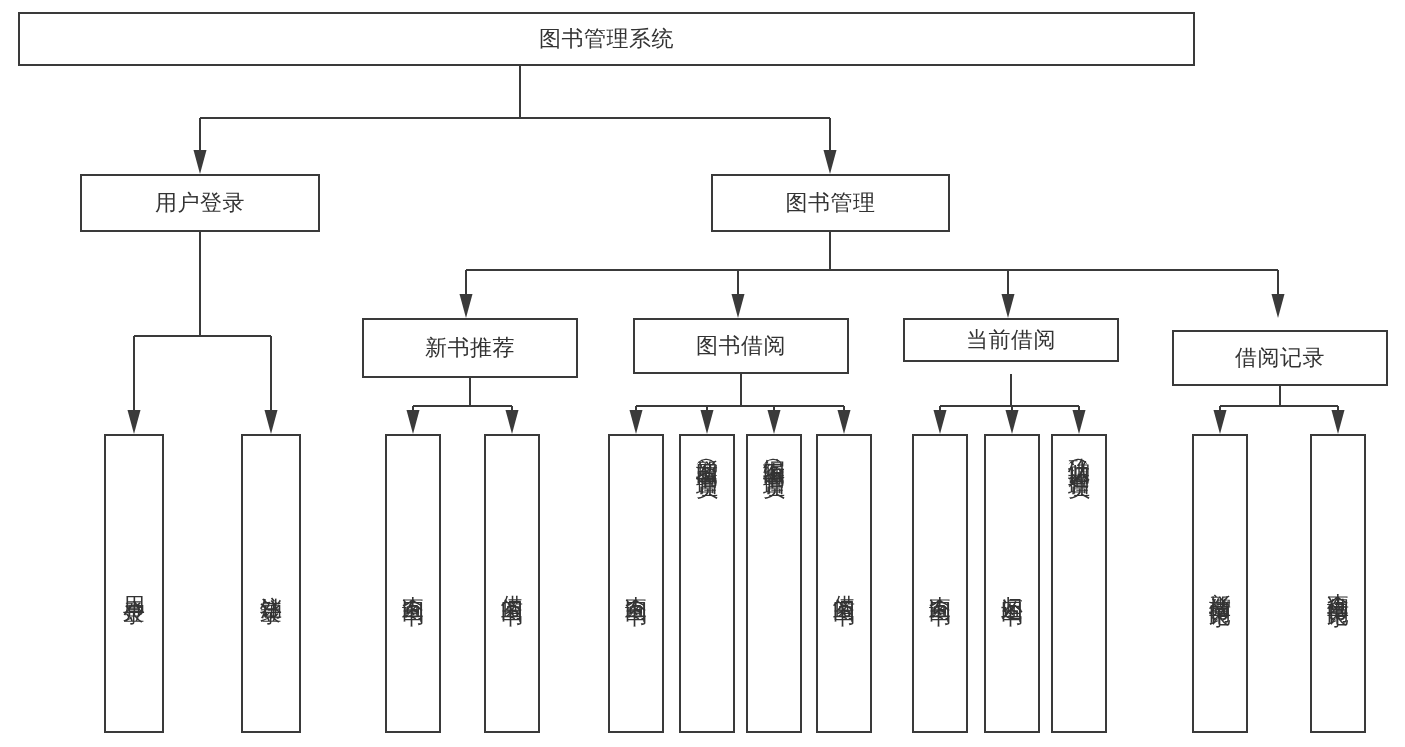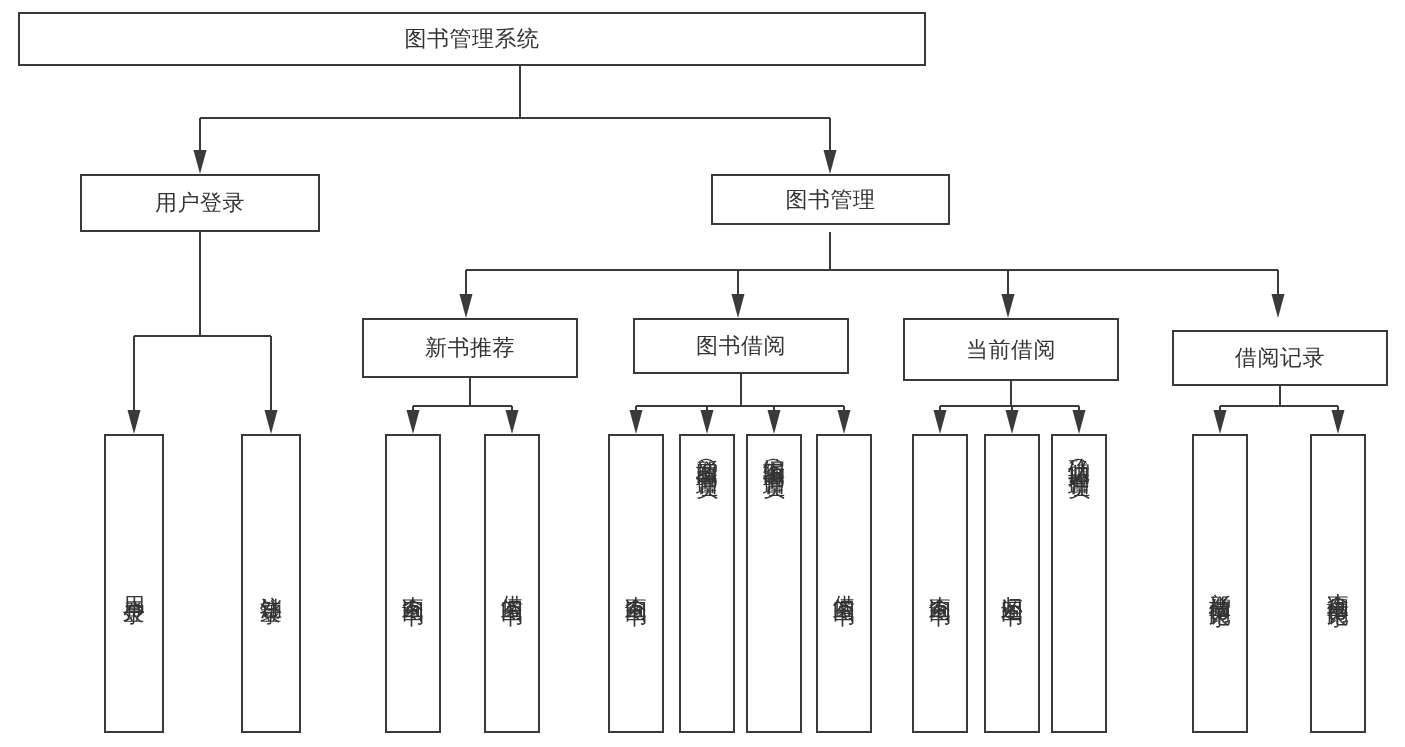--- a/index.html
+++ b/index.html
@@ -110,36 +110,36 @@
       <line x1="1079" y1="406" x2="1079" y2="413" stroke="#3a3a3a" stroke-width="2.4" shape-rendering="crispEdges"></line>
       <polygon points="1072.5,410 1085.5,410 1079,434" fill="#3a3a3a"></polygon>
       <line x1="1280" y1="374" x2="1280" y2="406" stroke="#3a3a3a" stroke-width="2.4" shape-rendering="crispEdges"></line>
       <line x1="1220" y1="406" x2="1338" y2="406" stroke="#3a3a3a" stroke-width="2.4" shape-rendering="crispEdges"></line>
       <line x1="1220" y1="406" x2="1220" y2="413" stroke="#3a3a3a" stroke-width="2.4" shape-rendering="crispEdges"></line>
       <polygon points="1213.5,410 1226.5,410 1220,434" fill="#3a3a3a"></polygon>
       <line x1="1338" y1="406" x2="1338" y2="413" stroke="#3a3a3a" stroke-width="2.4" shape-rendering="crispEdges"></line>
       <polygon points="1331.5,410 1344.5,410 1338,434" fill="#3a3a3a"></polygon>
     </svg>
   <div id="node-layer">
-      <div class="node-box" style="left: 18px; top: 12px; width: 908px; height: 54px; border-color: rgb(58, 58, 58);">
+      <div class="node-box" style="left: 18px; top: 12px; width: 1177px; height: 54px; border-color: rgb(58, 58, 58);">
         <span class="node-label" style="color: rgb(51, 51, 51);">图书管理系统</span>
       </div>
       <div class="node-box" style="left: 80px; top: 174px; width: 240px; height: 58px; border-color: rgb(58, 58, 58);">
         <span class="node-label" style="color: rgb(51, 51, 51);">用户登录</span>
       </div>
-      <div class="node-box" style="left: 711px; top: 174px; width: 239px; height: 51px; border-color: rgb(58, 58, 58);">
+      <div class="node-box" style="left: 711px; top: 174px; width: 239px; height: 58px; border-color: rgb(58, 58, 58);">
         <span class="node-label" style="color: rgb(51, 51, 51);">图书管理</span>
       </div>
       <div class="node-box" style="left: 362px; top: 318px; width: 216px; height: 60px; border-color: rgb(58, 58, 58);">
         <span class="node-label" style="color: rgb(51, 51, 51);">新书推荐</span>
       </div>
       <div class="node-box" style="left: 633px; top: 318px; width: 216px; height: 56px; border-color: rgb(58, 58, 58);">
         <span class="node-label" style="color: rgb(51, 51, 51);">图书借阅</span>
       </div>
-      <div class="node-box" style="left: 903px; top: 318px; width: 216px; height: 63px; border-color: rgb(58, 58, 58);">
+      <div class="node-box" style="left: 903px; top: 318px; width: 216px; height: 44px; border-color: rgb(58, 58, 58);">
         <span class="node-label" style="color: rgb(51, 51, 51);">当前借阅</span>
       </div>
       <div class="node-box" style="left: 1172px; top: 318px; width: 216px; height: 56px; border-color: rgb(58, 58, 58); margin-top: 12px;">
         <span class="node-label" style="color: rgb(51, 51, 51);">借阅记录</span>
       </div>
       <div class="node-box vertical" style="left: 104px; top: 434px; width: 60px; height: 299px; border-color: rgb(58, 58, 58);">
         <span class="node-label" style="color: rgb(51, 51, 51);">用户登录</span>
       </div>
       <div class="node-box vertical" style="left: 241px; top: 434px; width: 60px; height: 299px; border-color: rgb(58, 58, 58);">
         <span class="node-label" style="color: rgb(51, 51, 51);">注销登录</span>

